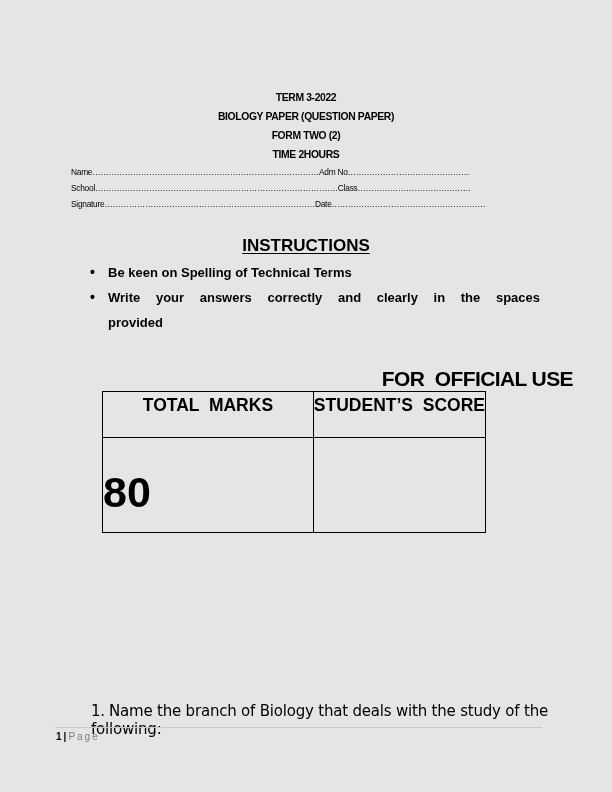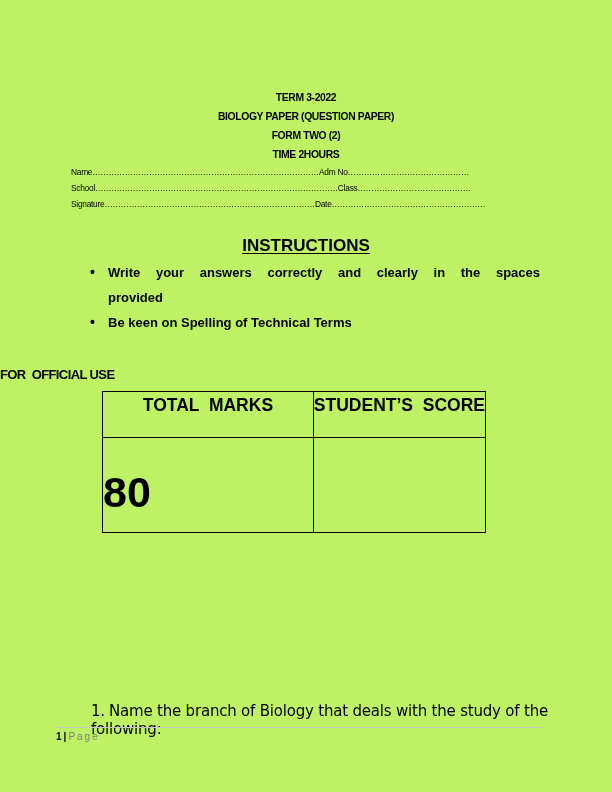--- a/index.html
+++ b/index.html
@@ -1,17 +1,17 @@
 <!DOCTYPE html>
 <html><head>
 <meta charset="utf-8">
 <style>
   html, body { margin: 0; padding: 0; background: #ffffff; }
   body { width: 612px; height: 792px; position: relative; overflow: hidden; color: #000; font-family: "Liberation Sans", sans-serif; }
-  .page { position: absolute; left: 0; top: 0; width: 612px; height: 792px; background: #bef264; }
+  .page { position: absolute; left: 0; top: 0; width: 612px; height: 792px; background: #e5e5e5; }
 
   .header-line { position: absolute; left: 0; width: 612px; text-align: center; font-family: "Liberation Sans", sans-serif; font-weight: bold; font-size: 11.5px; letter-spacing: -0.4px; transform: scaleX(0.9); }
   #h1 { top: 91px; }
   #h2 { top: 110px; }
   #h3 { top: 129px; }
   #h4 { top: 148px; }
 
   .field-row { position: absolute; left: 71px; font-size: 9.5px; letter-spacing: -0.3px; white-space: nowrap; overflow: hidden; transform-origin: left center; transform: scaleX(0.88); }
   .field-row span { display: inline; }
   #row1 { top: 166px; width: 480px; }
@@ -20,21 +20,21 @@
 
   .instr-title { position: absolute; top: 236px; left: 0; width: 612px; text-align: center; font-weight: bold; font-size: 17px; }
   .instr-title span { text-decoration: underline; text-underline-offset: 2px; }
 
   .instr-list { position: absolute; left: 90px; top: 260px; width: 450px; margin: 0; padding: 0; list-style: none; font-weight: bold; font-size: 13px; }
   .instr-list li { position: relative; padding-left: 18px; line-height: 25px; text-align: justify; text-align-last: left; }
   .instr-list li::before { content: "\2022"; position: absolute; left: 0; top: 0; font-size: 14px; }
   #li1 .first { display: block; text-align: justify; text-align-last: justify; }
   #li2 { margin-top: 0px; }
 
-  .official-title { position: absolute; top: 367px; left: 0; width: 573px; text-align: left; font-weight: bold; font-size: 13px; letter-spacing: -0.6px; }
+  .official-title { position: absolute; top: 367px; left: 0; width: 573px; text-align: right; font-weight: bold; font-size: 21px; letter-spacing: -0.6px; }
 
   table.marks { position: absolute; left: 102px; top: 391px; width: 384px; border-collapse: collapse; }
   table.marks td { border: 1px solid #000; vertical-align: top; padding: 0; }
   table.marks .hdr td { height: 46px; font-weight: bold; font-size: 17.5px; text-align: center; padding-top: 3px; box-sizing: border-box; }
   table.marks .val td { height: 94px; }
   .c1 { width: 218px; }
   .big-value { font-weight: bold; font-size: 43px; padding-top: 30px !important; box-sizing: border-box; }
 
   .question { position: absolute; left: 91px; top: 702px; font-family: "DejaVu Sans", sans-serif; font-size: 15px; letter-spacing: -0.2px; }
   .question .num { display: inline-block; width: 18px; }
@@ -61,26 +61,26 @@
   <div id="row2" class="field-row">
     <span>School</span><span>………………………………………………………………………………</span><span>Class</span><span>……………………………………</span>
   </div>
   <div id="row3" class="field-row">
     <span>Signature</span><span>……………………………………………………………………</span><span>Date</span><span>…………………………………………………</span>
   </div>
 
   <div class="instr-title"><span>INSTRUCTIONS</span></div>
 
   <ul class="instr-list">
+    <li id="li2">
+      <span>Be keen on Spelling of Technical Terms</span>
+    </li>
     <li id="li1">
       <span class="first">Write your answers correctly and clearly in the spaces</span>
       <span>provided</span>
-    </li>
-    <li id="li2">
-      <span>Be keen on Spelling of Technical Terms</span>
     </li>
   </ul>
 
   <div class="official-title" style="white-space: pre;">FOR  OFFICIAL USE</div>
 
   <table class="marks">
     <tbody>
         <tr class="hdr">
       <td class="c1" style="white-space: pre;">TOTAL  MARKS</td>
       <td style="white-space: pre;">STUDENT’S  SCORE</td>

